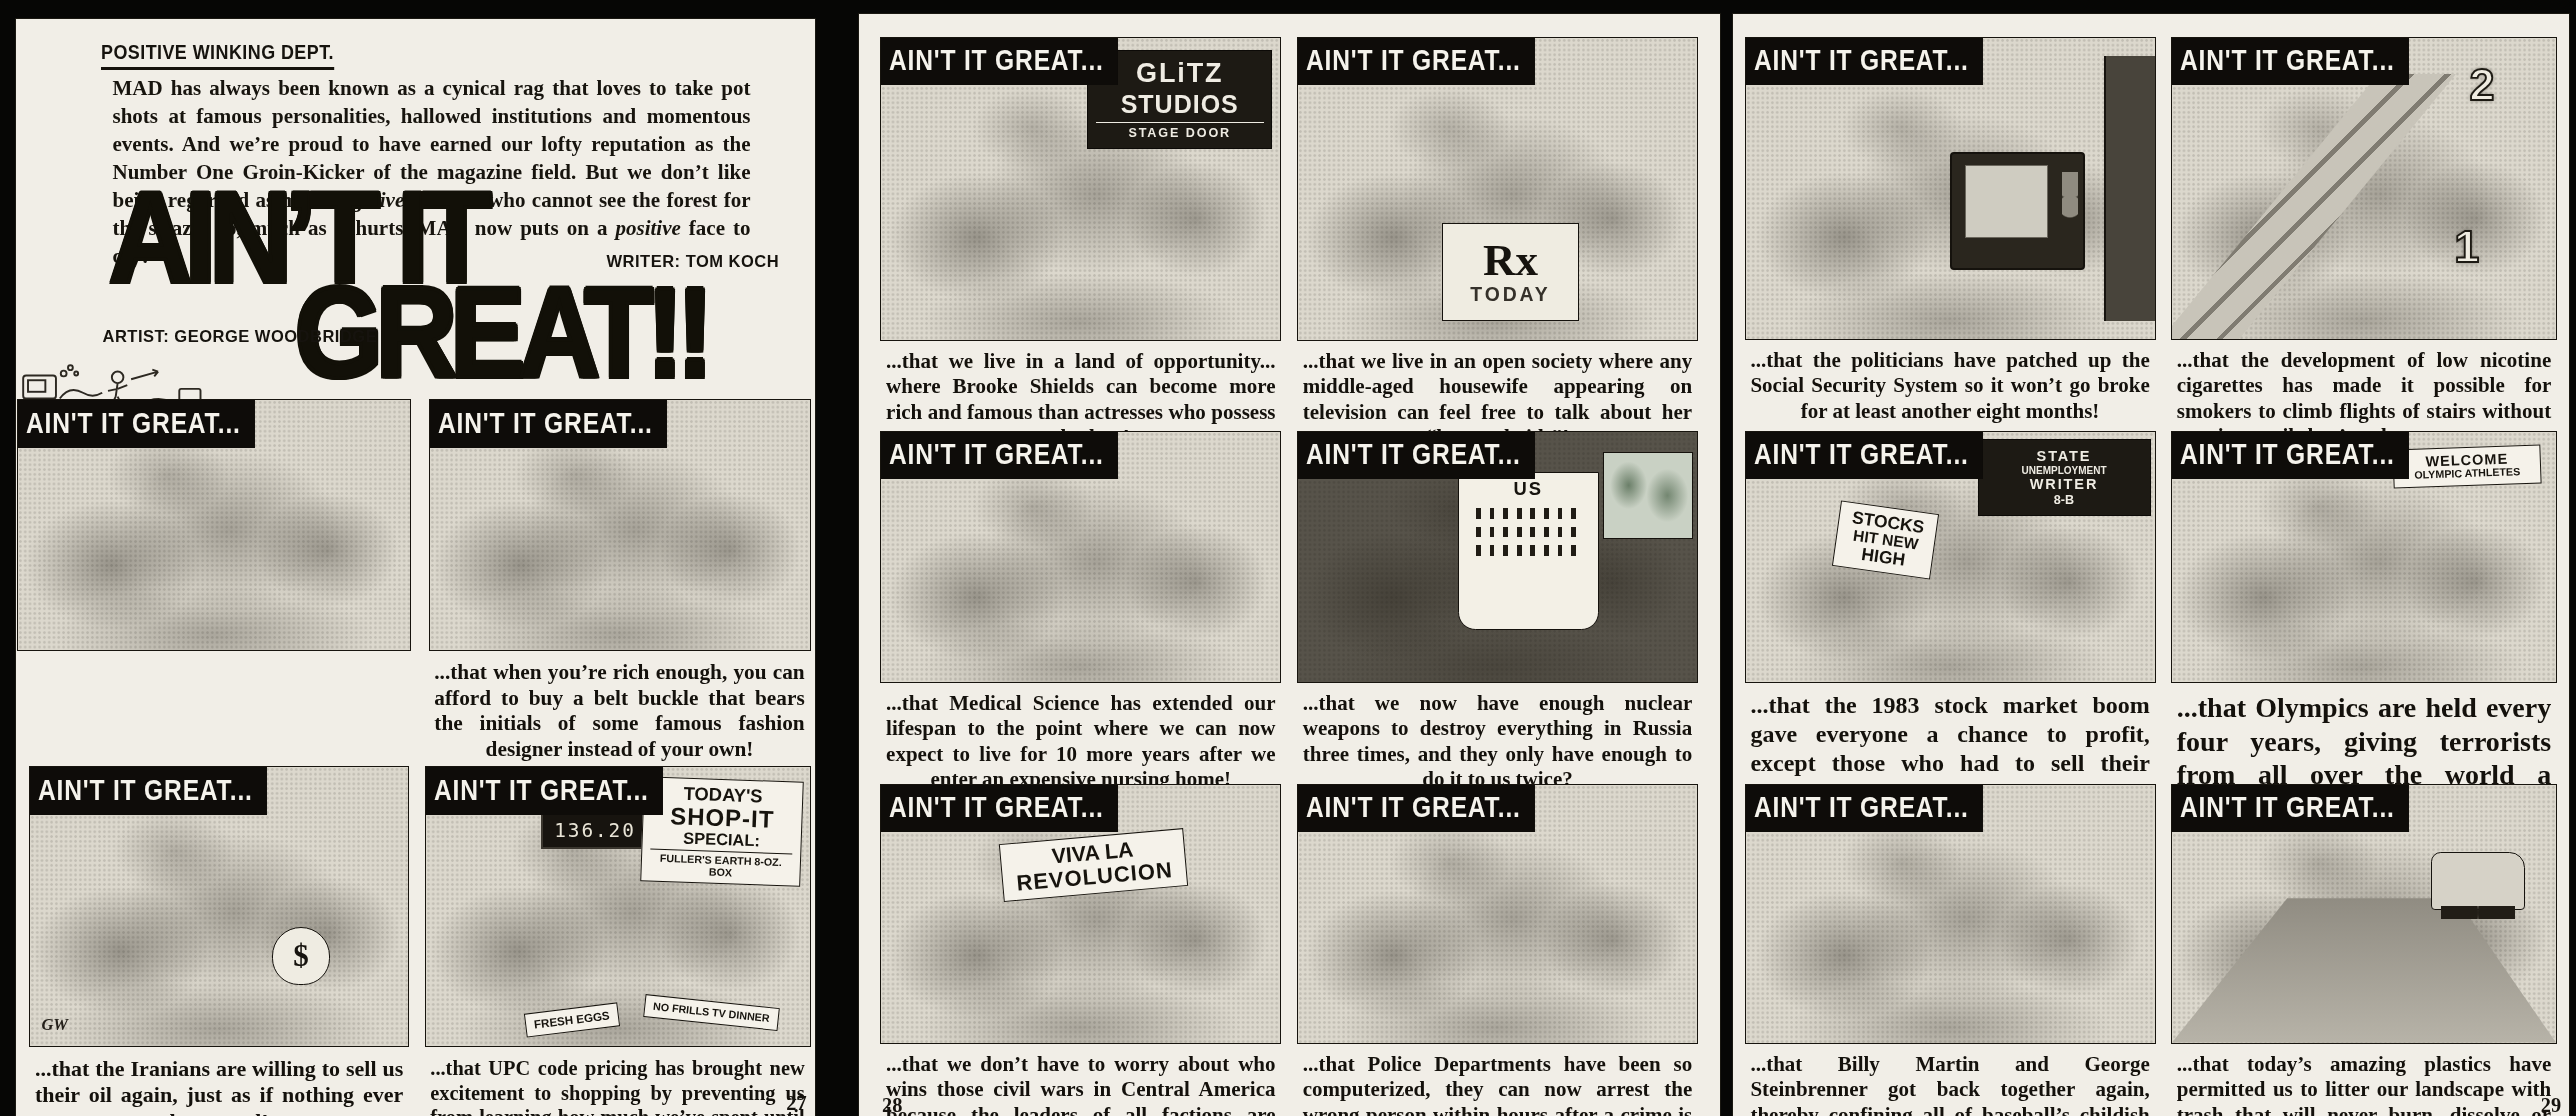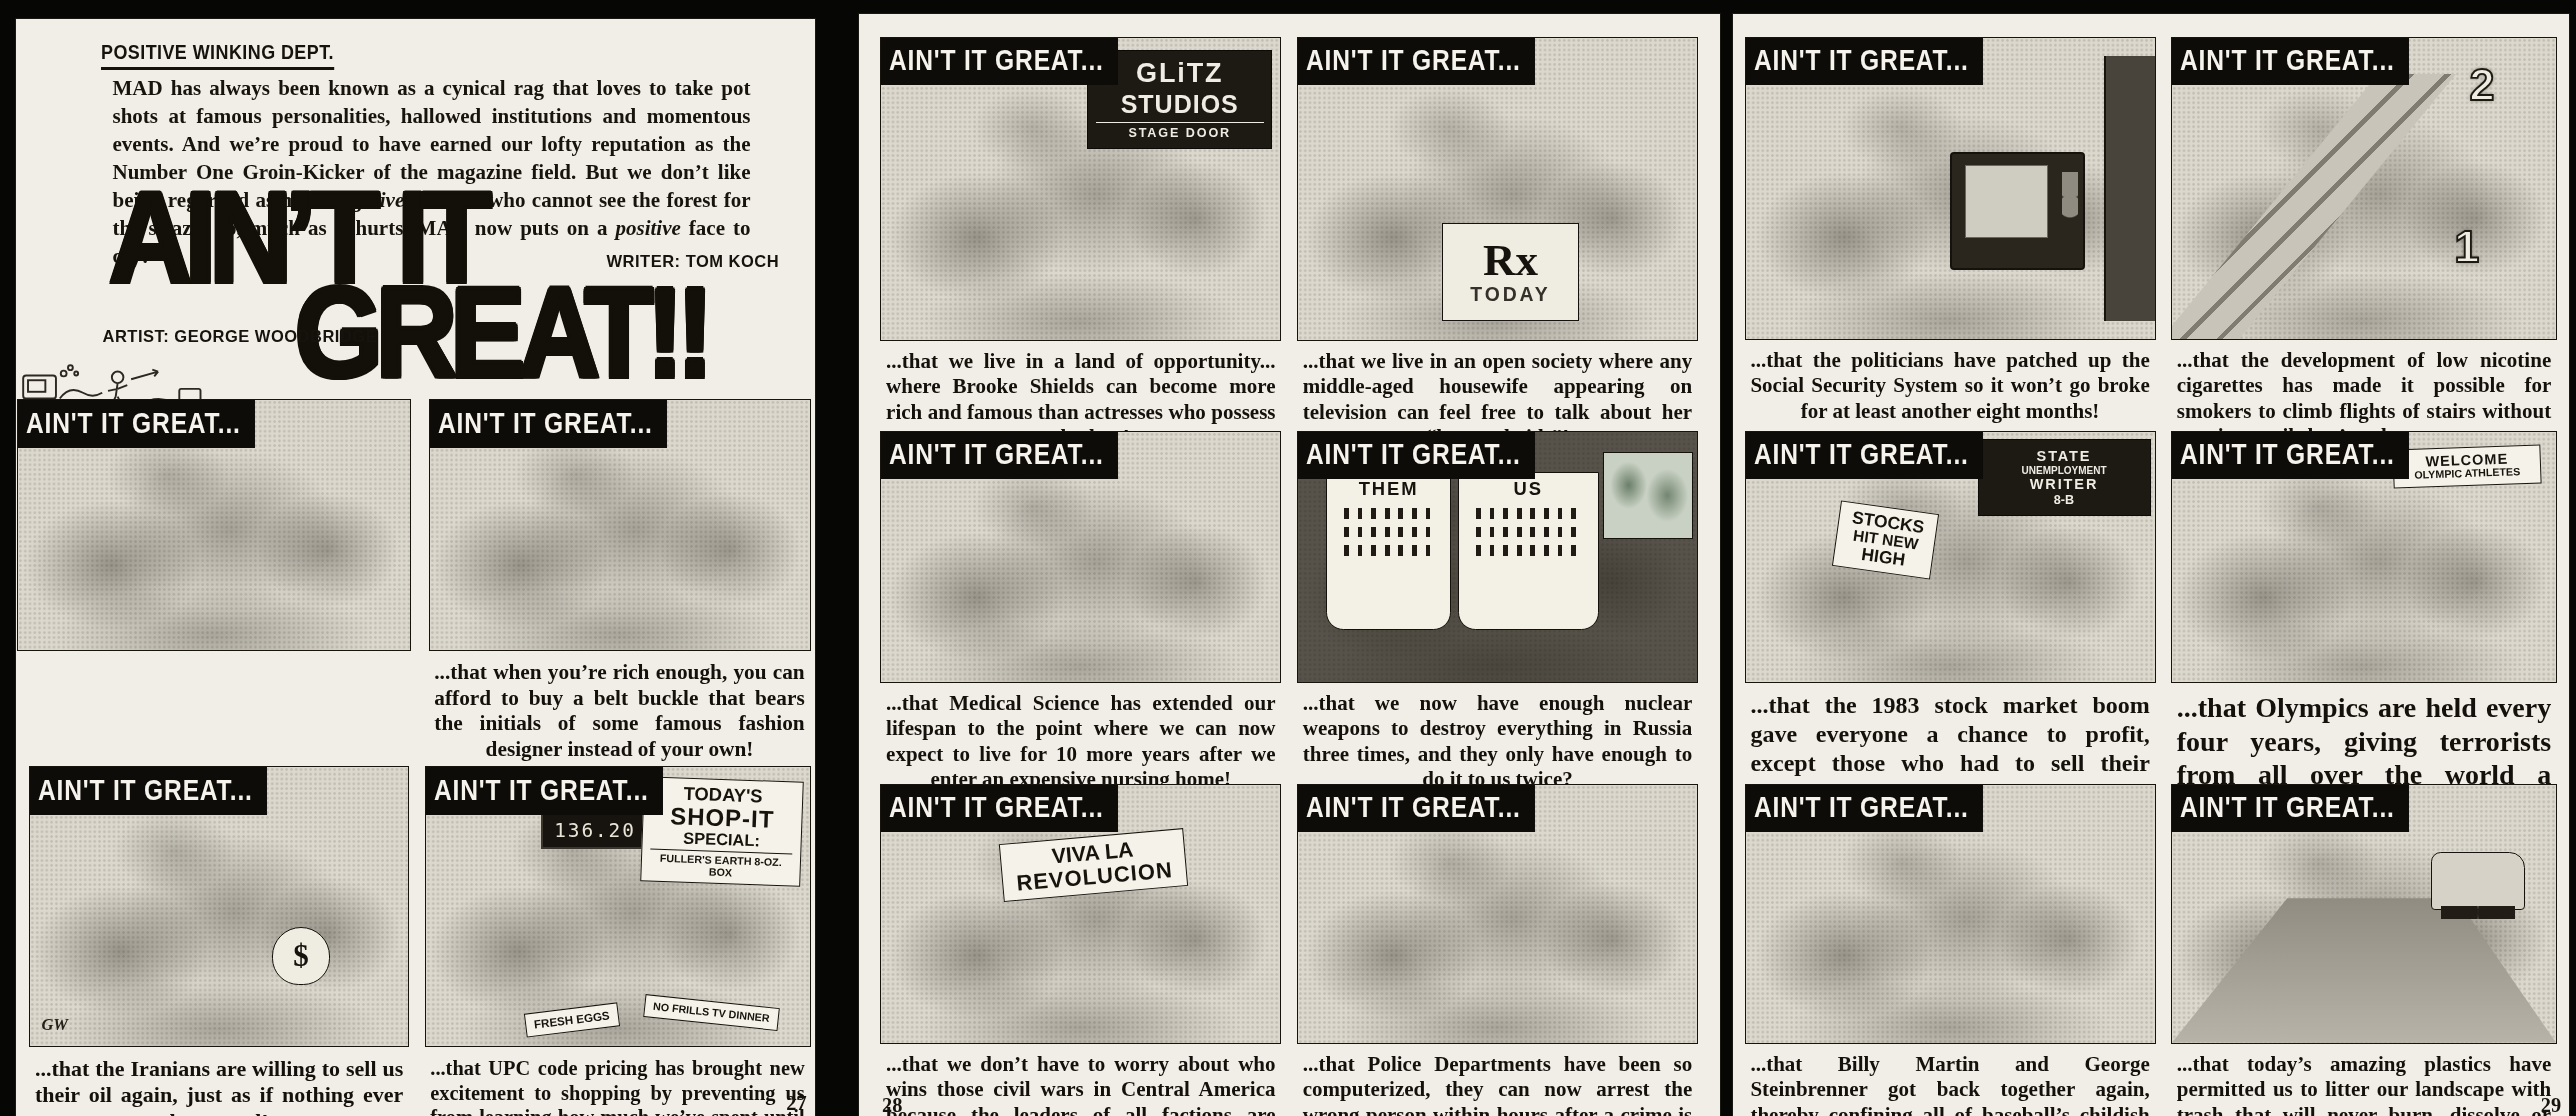--- a/index.html
+++ b/index.html
@@ -224,26 +224,20 @@
   <div class="panel" style="left:21.3px;top:417px;width:401px;">
     <div class="art" style="height:250px;">
       <div class="hdr">AIN'T IT GREAT...</div>
     </div>
     <p class="cap" style="font-size:21px;margin-bottom:0;">...that Medical Science has extended our lifespan to the point where we can now expect to live for 10 more years after we enter an expensive nursing home!</p>
   </div>
 
   <div class="panel" style="left:438px;top:417px;width:401px;">
     <div class="art dark" style="height:250px;">
       <div class="hdr">AIN'T IT GREAT...</div>
-      <div class="prop board" style="left:7%;top:16%;width:27%;height:58%;">
-        <div class="blabel">THEM</div>
-        <div class="tally"></div>
-        <div class="tally"></div>
-        <div class="tally"></div>
-      </div>
       <div class="prop board" style="left:40%;top:16%;width:31%;height:58%;">
         <div class="blabel">US</div>
         <div class="tally"></div>
         <div class="tally"></div>
         <div class="tally"></div>
       </div>
       <div class="prop map" style="right:1%;top:8%;width:22%;height:34%;"></div>
     </div>
     <p class="cap" style="font-size:21px;margin-bottom:0;">...that we now have enough nuclear weapons to destroy everything in Russia three times, and they only have enough to do it to us twice?</p>
   </div>

